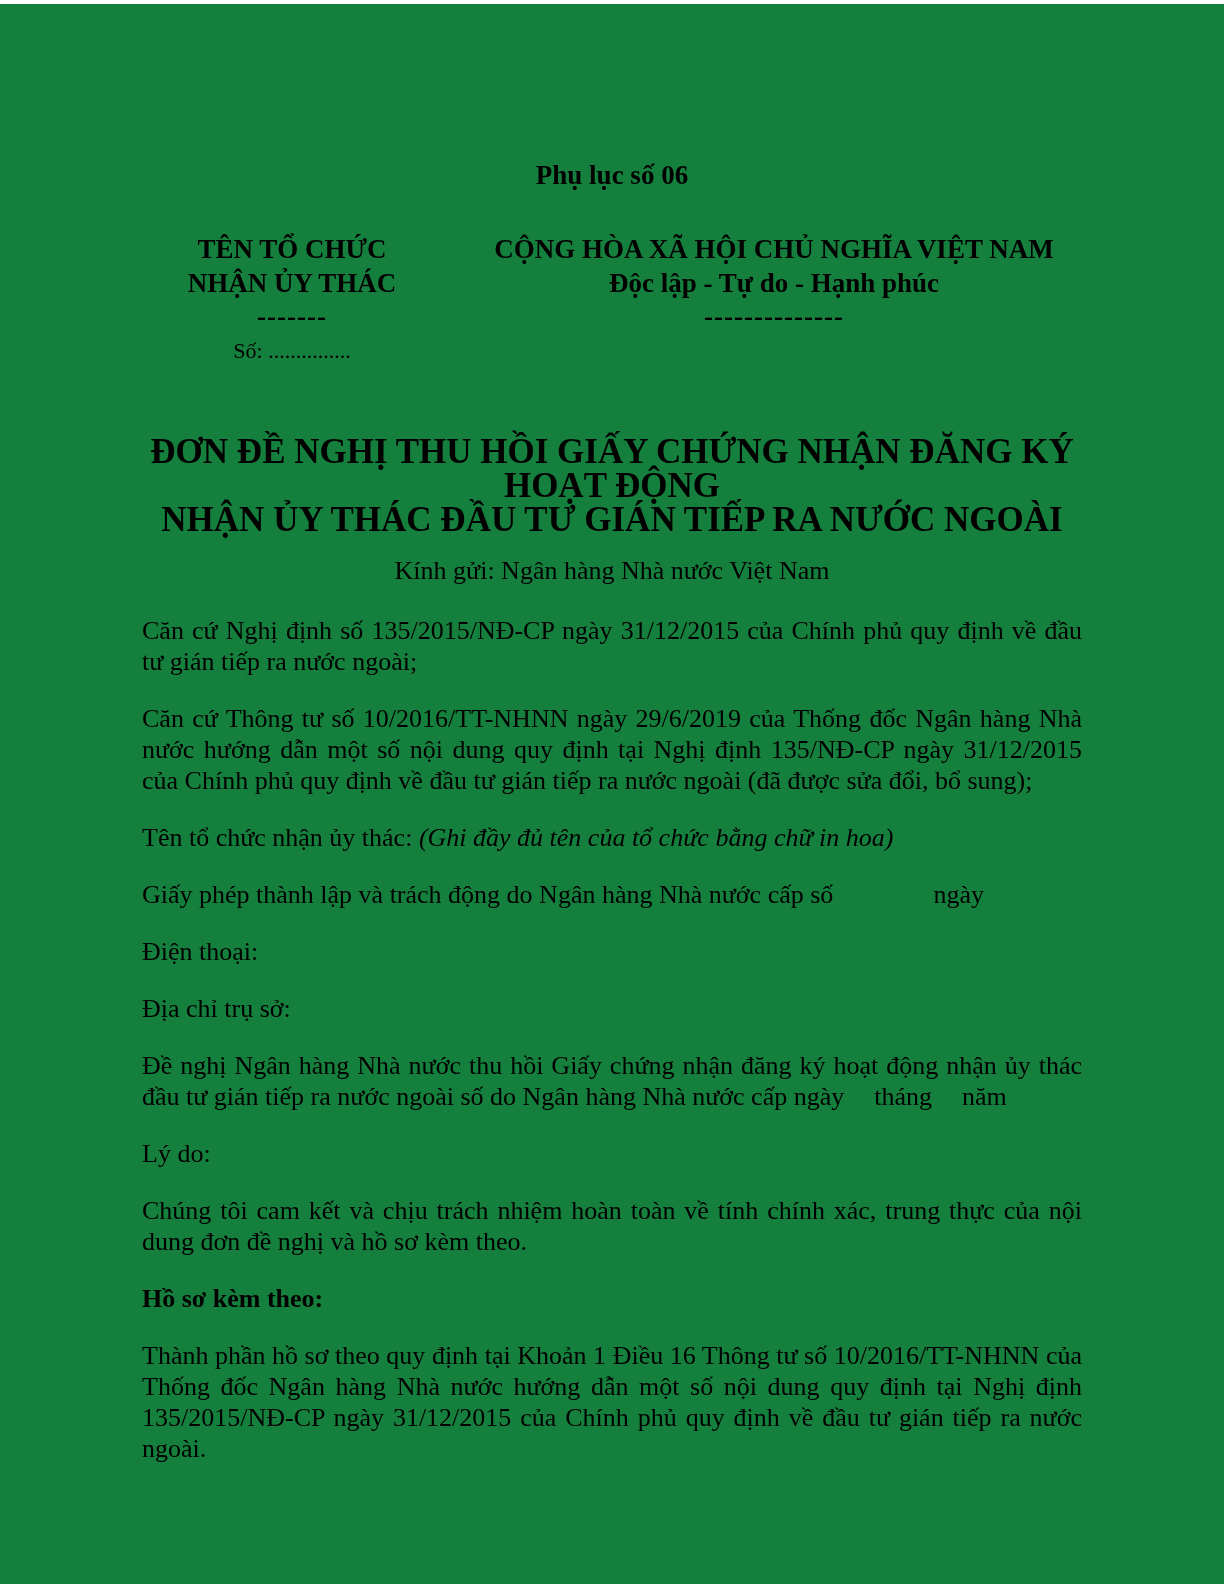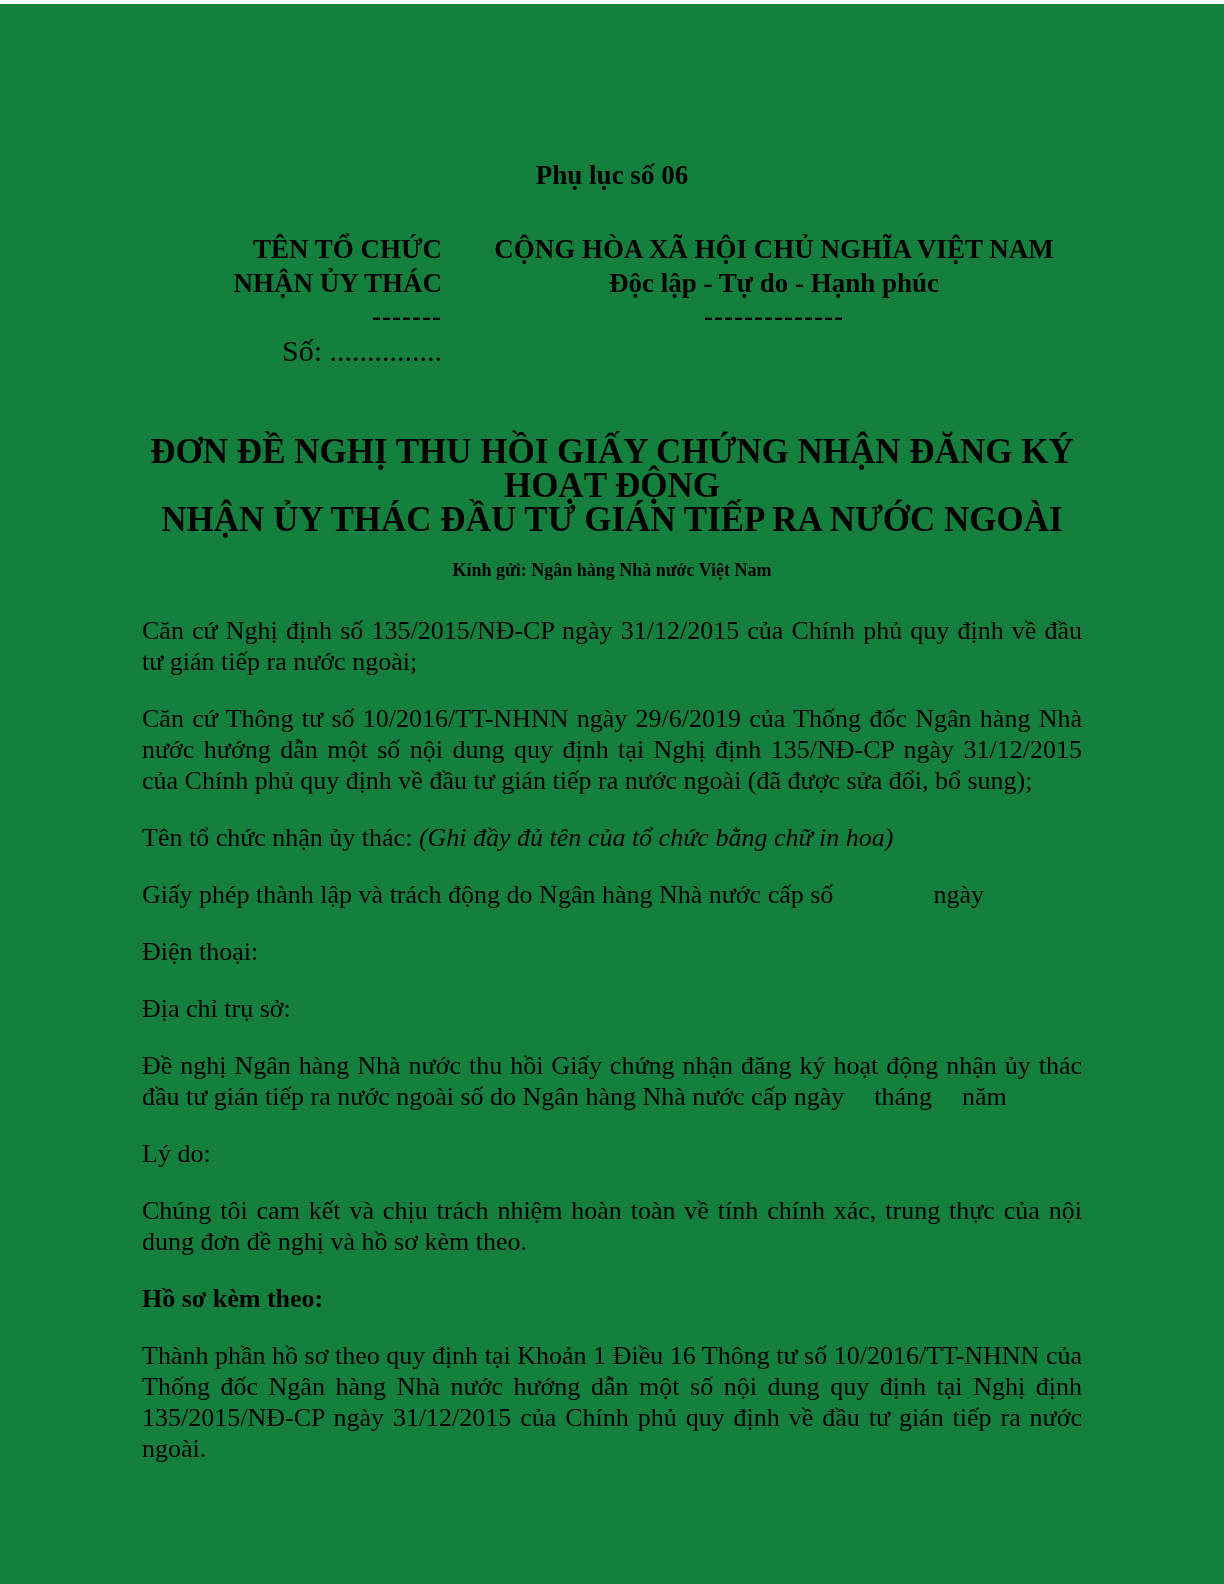--- a/index.html
+++ b/index.html
@@ -20,65 +20,64 @@
   .appendix {
     text-align: center;
     font-weight: bold;
     font-size: 27px;
     line-height: 33px;
     margin-bottom: 40px;
   }
   .header-row { display: flex; }
   .header-left {
     width: 300px;
-    text-align: right;
+    text-align: center;
   }
   .header-right {
     flex: 1;
     text-align: center;
     padding-left: 24px;
   }
   .hdr-line {
     font-weight: bold;
     font-size: 27px;
     line-height: 34px;
   }
   .hdr-divider {
     font-weight: bold;
     font-size: 27px;
     line-height: 32px;
     letter-spacing: 1px;
   }
   .doc-number {
-    font-size: 30px;
+    font-size: 22px;
     line-height: 31px;
     margin-top: 3px;
     font-weight: normal;
   }
   .date-line {
     font-size: 26px;
     line-height: 31px;
     margin-top: 5px;
     font-style: italic;
     font-weight: normal;
   }
   .title {
     text-align: center;
     font-weight: bold;
     font-size: 35px;
     line-height: 34px;
     margin-top: 69px;
   }
   .recipient {
     text-align: center;
-    font-size: 18px;
+    font-size: 26px;
     line-height: 31px;
     margin-top: 18px;
     margin-bottom: 29px;
-    font-weight: bold;
   }
   .para {
     font-size: 26px;
     line-height: 31px;
     margin-bottom: 26px;
     text-align: justify;
   }
   .para.no-justify { text-align: left; }
   .bold { font-weight: bold; }
   .italic { font-style: italic; }

